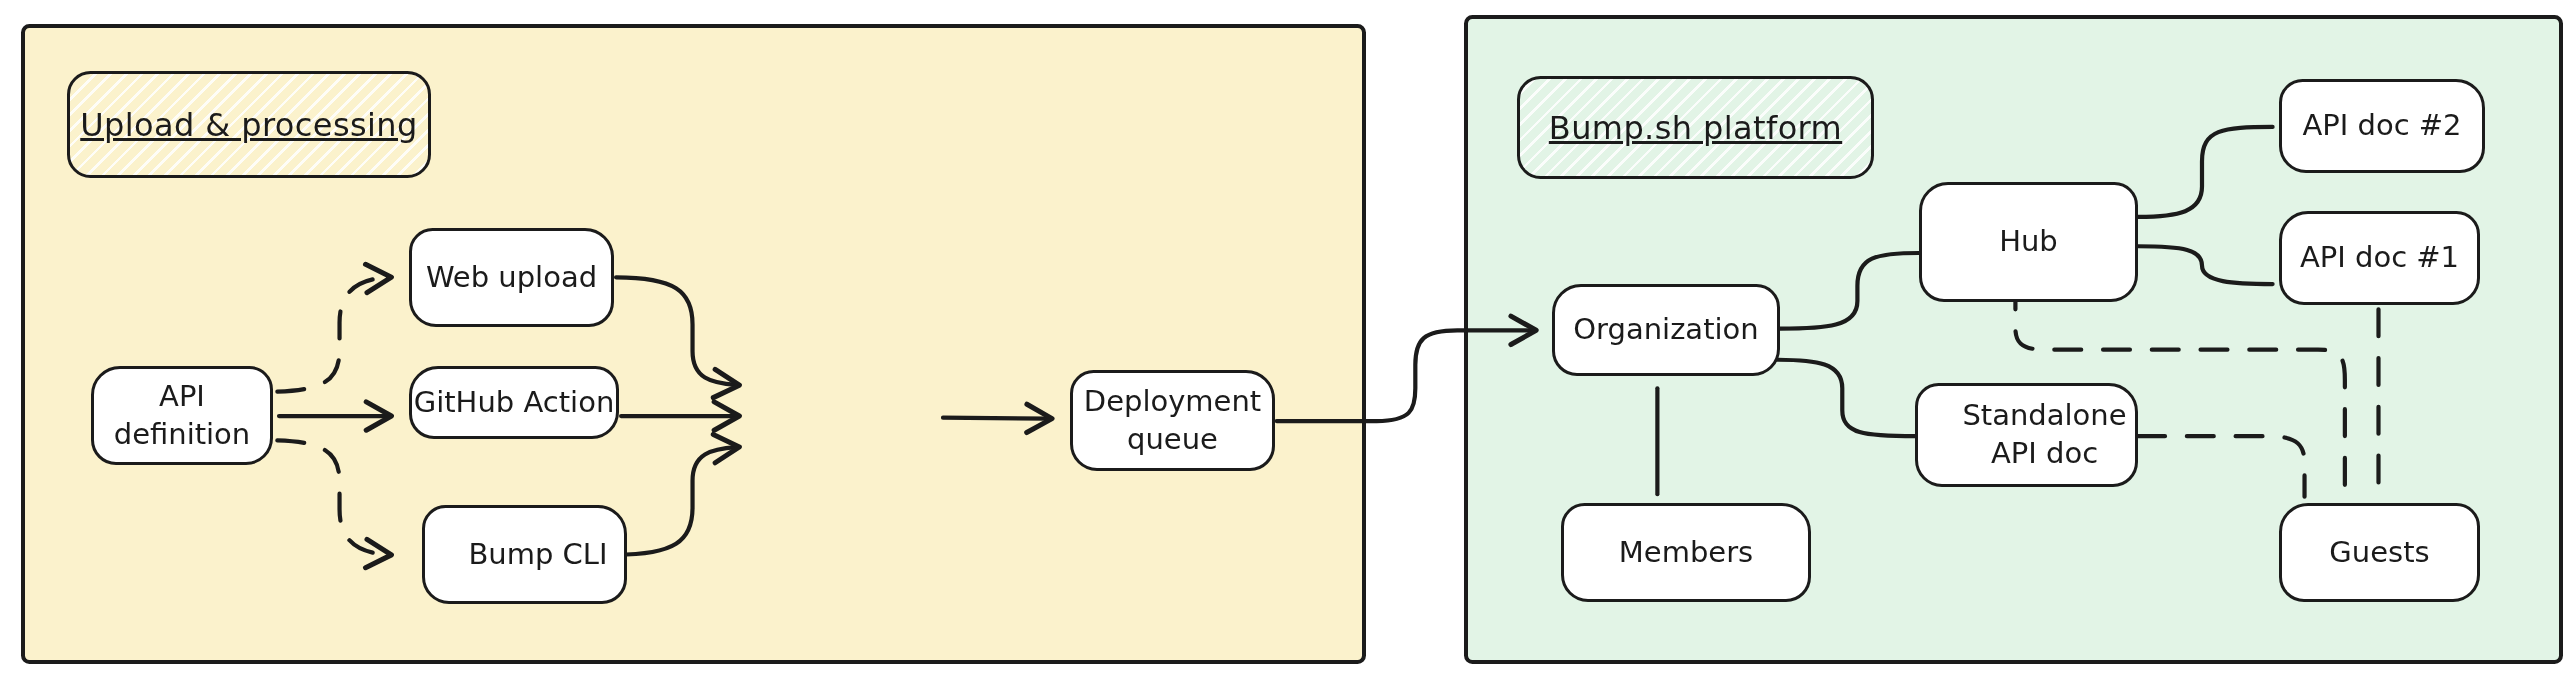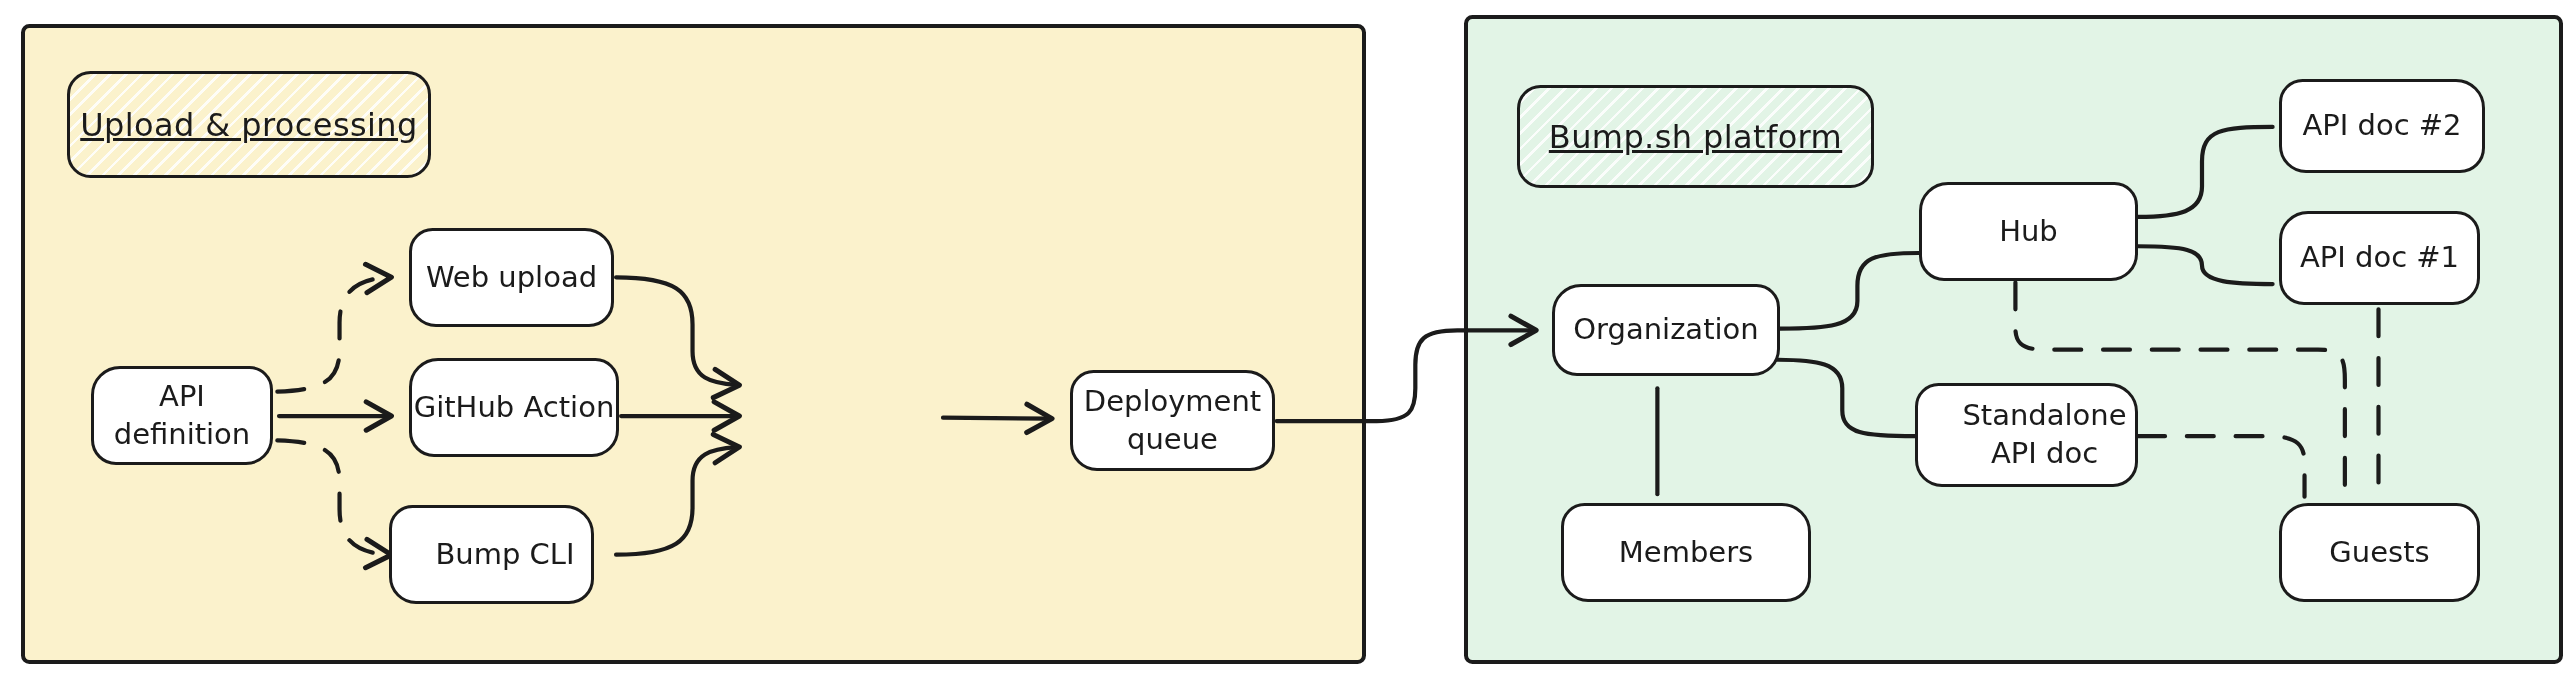--- a/index.html
+++ b/index.html
@@ -6,38 +6,38 @@
   .stage{position:relative;width:2576px;height:685px;background:#ffffff;
          font-family:"DejaVu Sans","Liberation Sans",sans-serif;color:#1b1b1b;}
   .panel{position:absolute;border:4.2px solid #1b1b1b;border-radius:8.4px;box-sizing:border-box;}
   .panel-yellow{left:21px;top:23.5px;width:1345px;height:640px;background:#FBF2CC;}
   .panel-green{left:1464px;top:15px;width:1099px;height:649px;background:#E2F4E6;}
   .panel-label{position:absolute;border:3.4px solid #1b1b1b;border-radius:23.5px;box-sizing:border-box;
                display:flex;align-items:center;justify-content:center;
                font-size:32px;letter-spacing:0.4px;text-decoration:underline;}
   .hatch-yellow{left:67px;top:71px;width:364px;height:107px;
     background:repeating-linear-gradient(-45deg,rgba(255,255,255,0) 0 8.4px,rgba(255,255,255,.85) 8.4px 11px),#FBF2CC;}
-  .hatch-green{left:1517px;top:85px;width:357px;height:103px;
+  .hatch-green{left:1517px;top:76px;width:357px;height:103px;
     background:repeating-linear-gradient(-45deg,rgba(255,255,255,0) 0 8.4px,rgba(255,255,255,.85) 8.4px 11px),#E2F4E6;}
   .node{position:absolute;background:#ffffff;border:3.4px solid #1b1b1b;box-sizing:border-box;
         display:flex;align-items:center;justify-content:center;text-align:center;
         font-size:29px;line-height:1.3;}
   .node-label{white-space:pre-line;}
   .r1{border-radius:29px 23.5px 27px 25px;}
   .r2{border-radius:23.5px 29px 25px 27px;}
   
   .n-api-definition{left:91px;top:366px;width:182px;height:99px;}
   .n-web-upload{left:409px;top:228px;width:205px;height:99px;}
-  .n-github-action{left:409px;top:358px;width:210px;height:99px;}
-  .n-bump-cli{left:389px;top:505px;width:205px;height:99px;padding-left:27px;}
+  .n-github-action{left:409px;top:366px;width:210px;height:73px;}
+  .n-bump-cli{left:422px;top:505px;width:205px;height:99px;padding-left:27px;}
   .n-bump-api{left:756px;top:366px;width:185px;height:99px;}
   .n-deployment-queue{left:1070px;top:370px;width:205px;height:101px;}
   .n-organization{left:1552px;top:284px;width:228px;height:92px;}
   .n-members{left:1561px;top:503px;width:250px;height:99px;}
-  .n-hub{left:1919px;top:182px;width:219px;height:99px;}
+  .n-hub{left:1919px;top:182px;width:219px;height:120px;}
   .n-api-doc-2{left:2279px;top:79px;width:206px;height:94px;text-align:right;}
   .n-api-doc-1{left:2279px;top:211px;width:201px;height:94px;}
   .n-standalone-api-doc{left:1915px;top:383px;width:223px;height:104px;padding-left:36px;}
   .n-guests{left:2279px;top:503px;width:201px;height:99px;text-align:center;}
   .edges{position:absolute;left:0;top:0;width:2576px;height:685px;pointer-events:none;}
   .edge{stroke:#1b1b1b;stroke-width:5;fill:none;stroke-linecap:round;stroke-linejoin:round;}
   .edge.dashed{stroke-dasharray:32 26;}
 </style>
 </head>
 <body>

